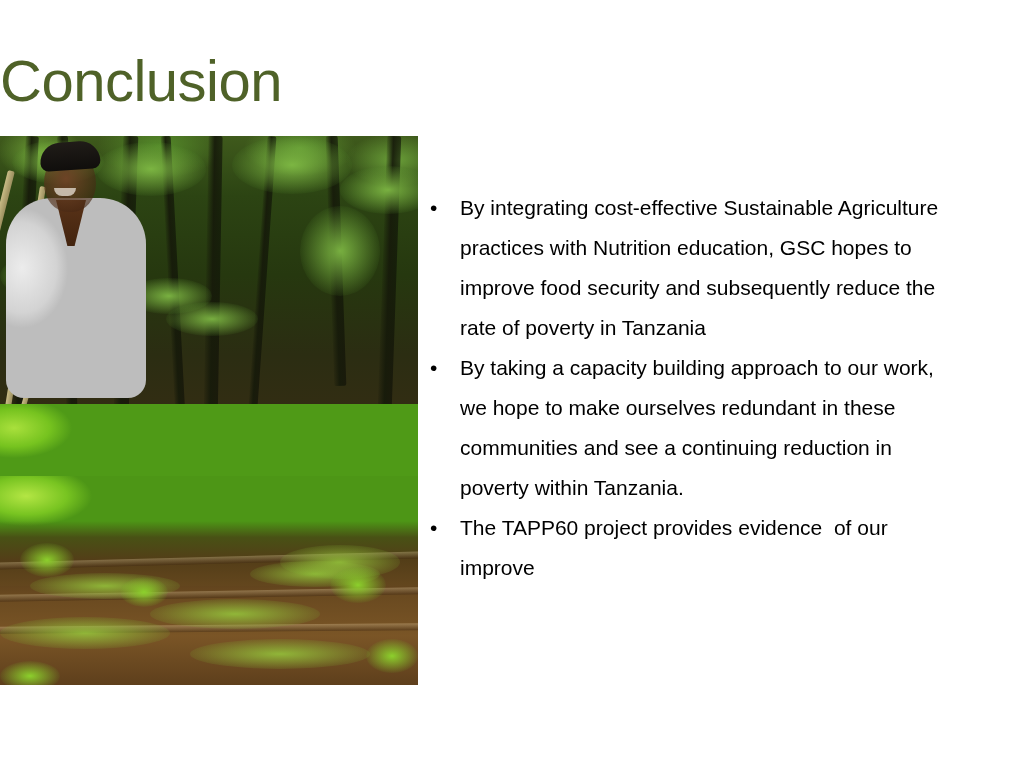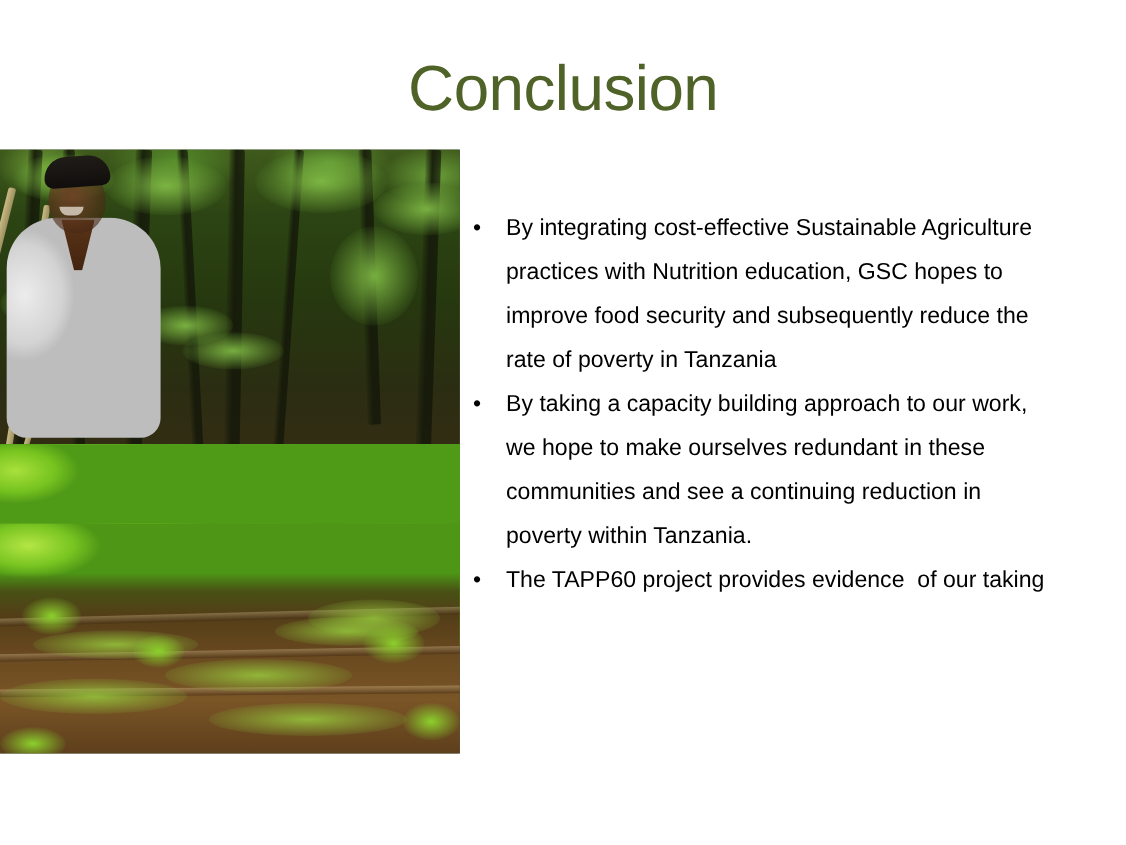--- a/index.html
+++ b/index.html
@@ -19,21 +19,21 @@
     height: 768px;
     background: #ffffff;
   }
 
   
   #slide-title {
     position: absolute;
     left: 0;
     top: 46px;
     width: 1024px;
-    text-align: center;
+    text-align: left;
     font-size: 58px;
     line-height: 70px;
     font-weight: normal;
     color: #4f6228;
     letter-spacing: -0.5px;
     white-space: nowrap;
   }
 
   
   #photo {
@@ -262,17 +262,17 @@
       <span class="bullet-text">By integrating cost-effective Sustainable Agriculture practices with Nutrition education, GSC hopes to improve food security and subsequently reduce the rate of poverty in Tanzania</span>
     </div>
 
     <div class="bullet-row">
       <span class="bullet-mark">•</span>
       <span class="bullet-text">By taking a capacity building approach to our work, we hope to make ourselves redundant in these communities and see a continuing reduction in poverty within Tanzania.</span>
     </div>
 
     <div class="bullet-row">
       <span class="bullet-mark">•</span>
-      <span class="bullet-text">The TAPP60 project provides evidence  of our taking</span>
+      <span class="bullet-text">The TAPP60 project provides evidence  of our improve</span>
     </div>
 
   </div>
 </div>
 
 </body></html>

